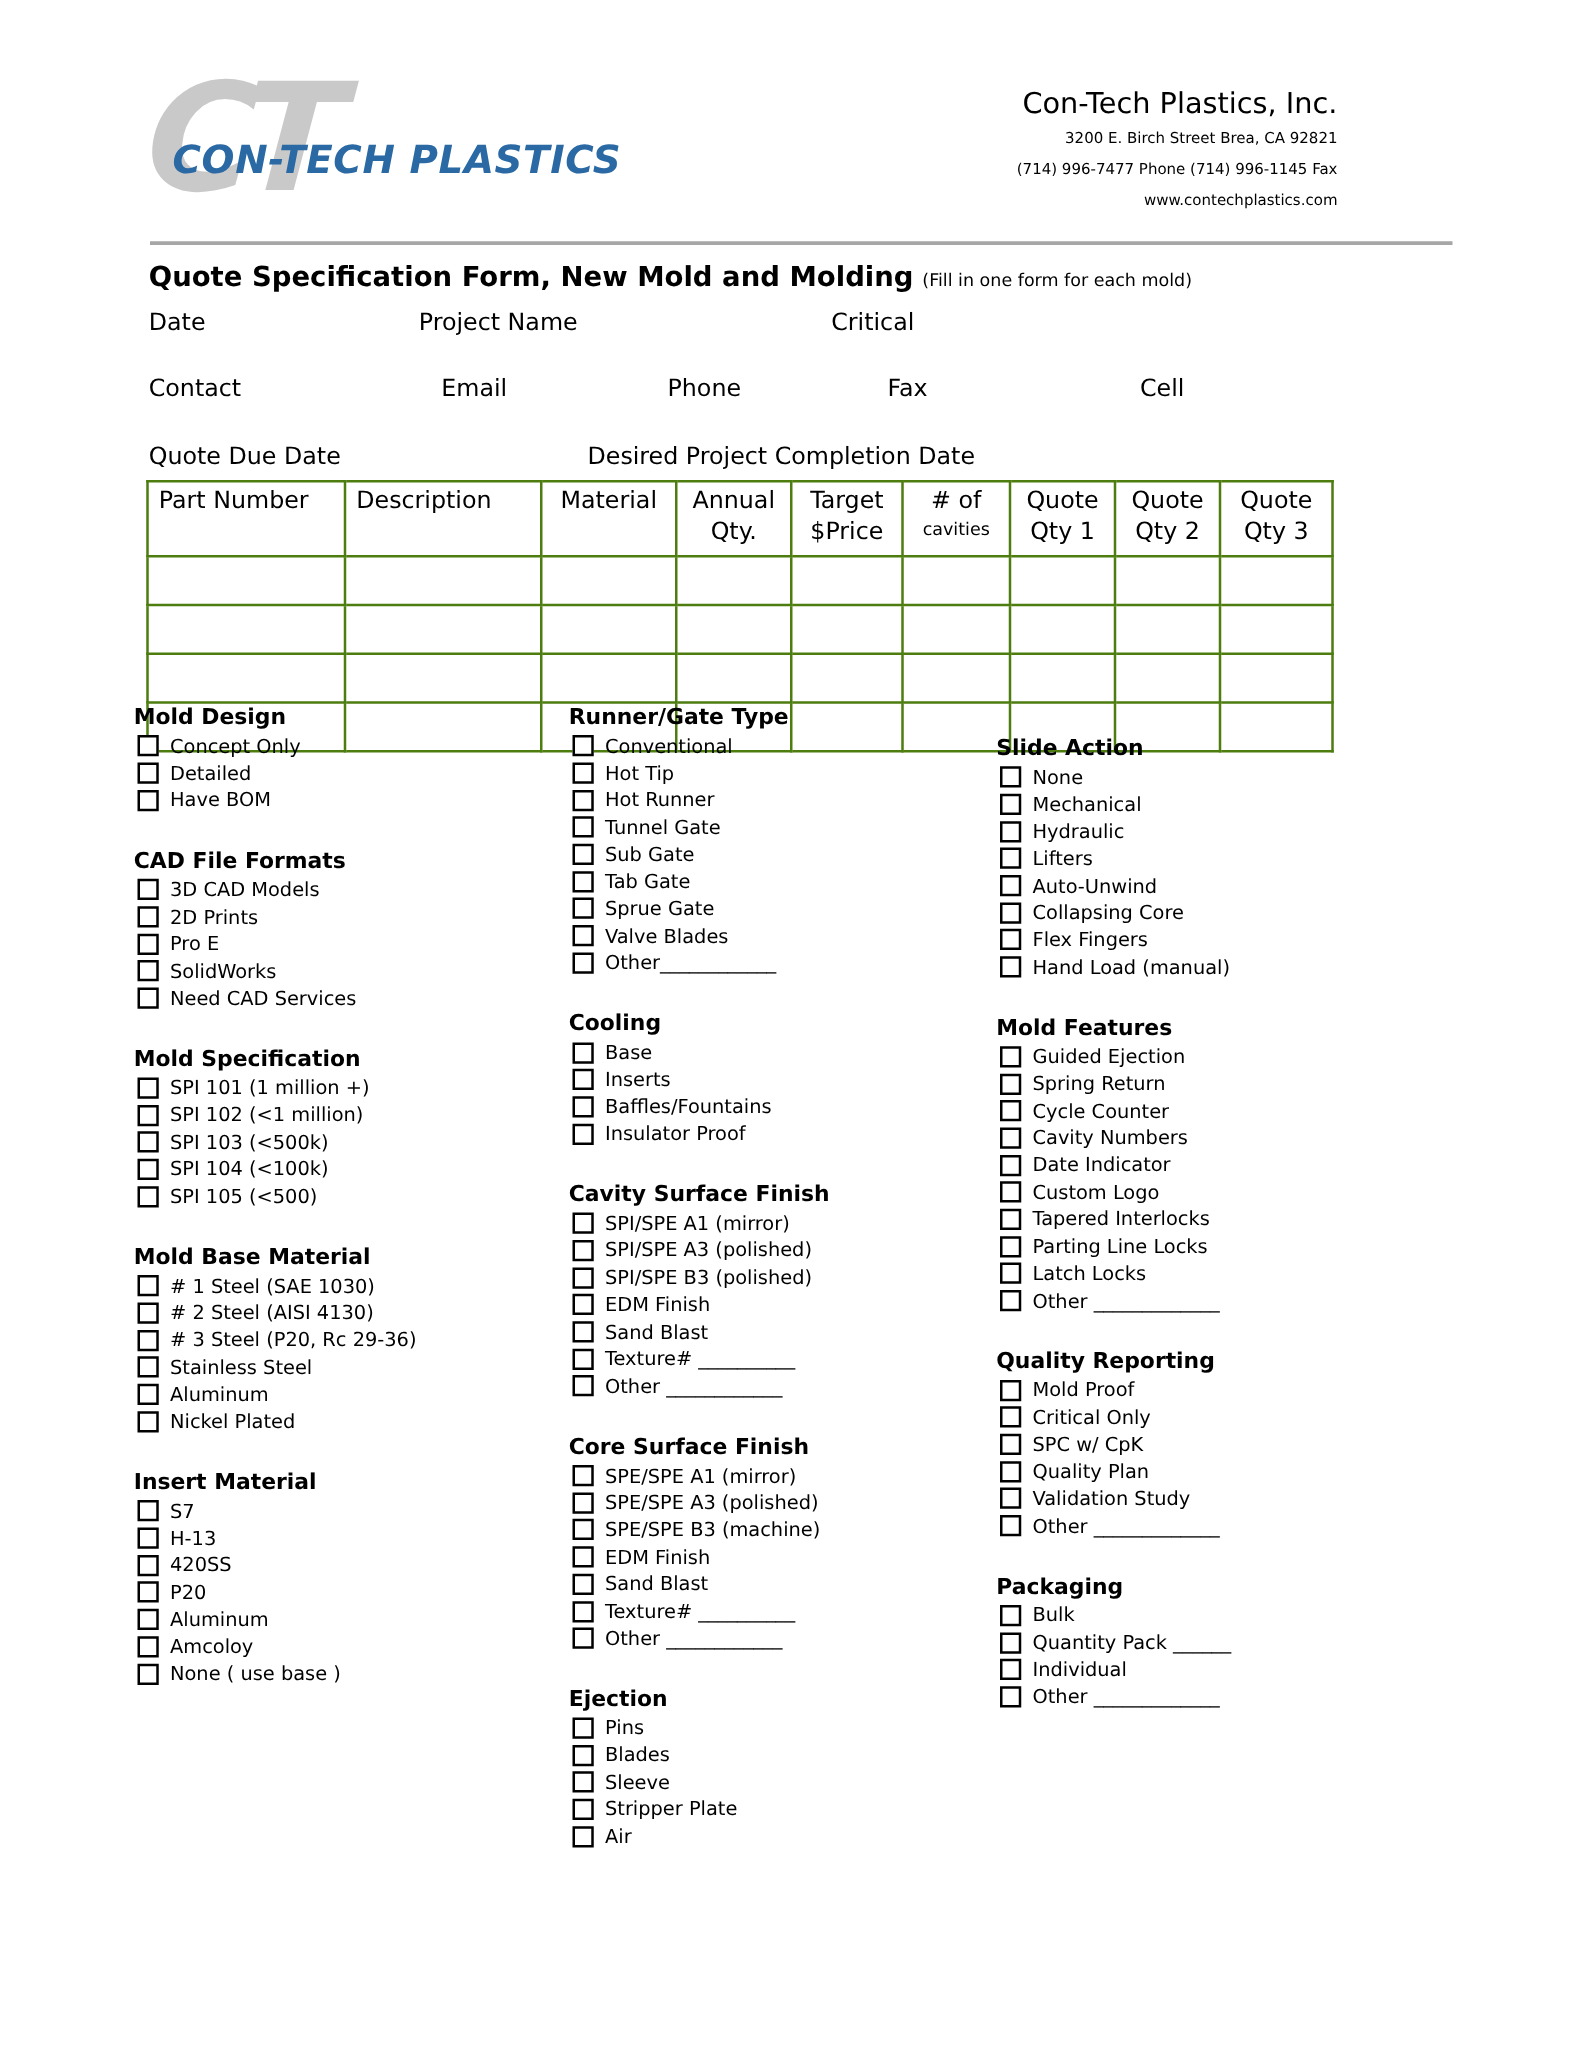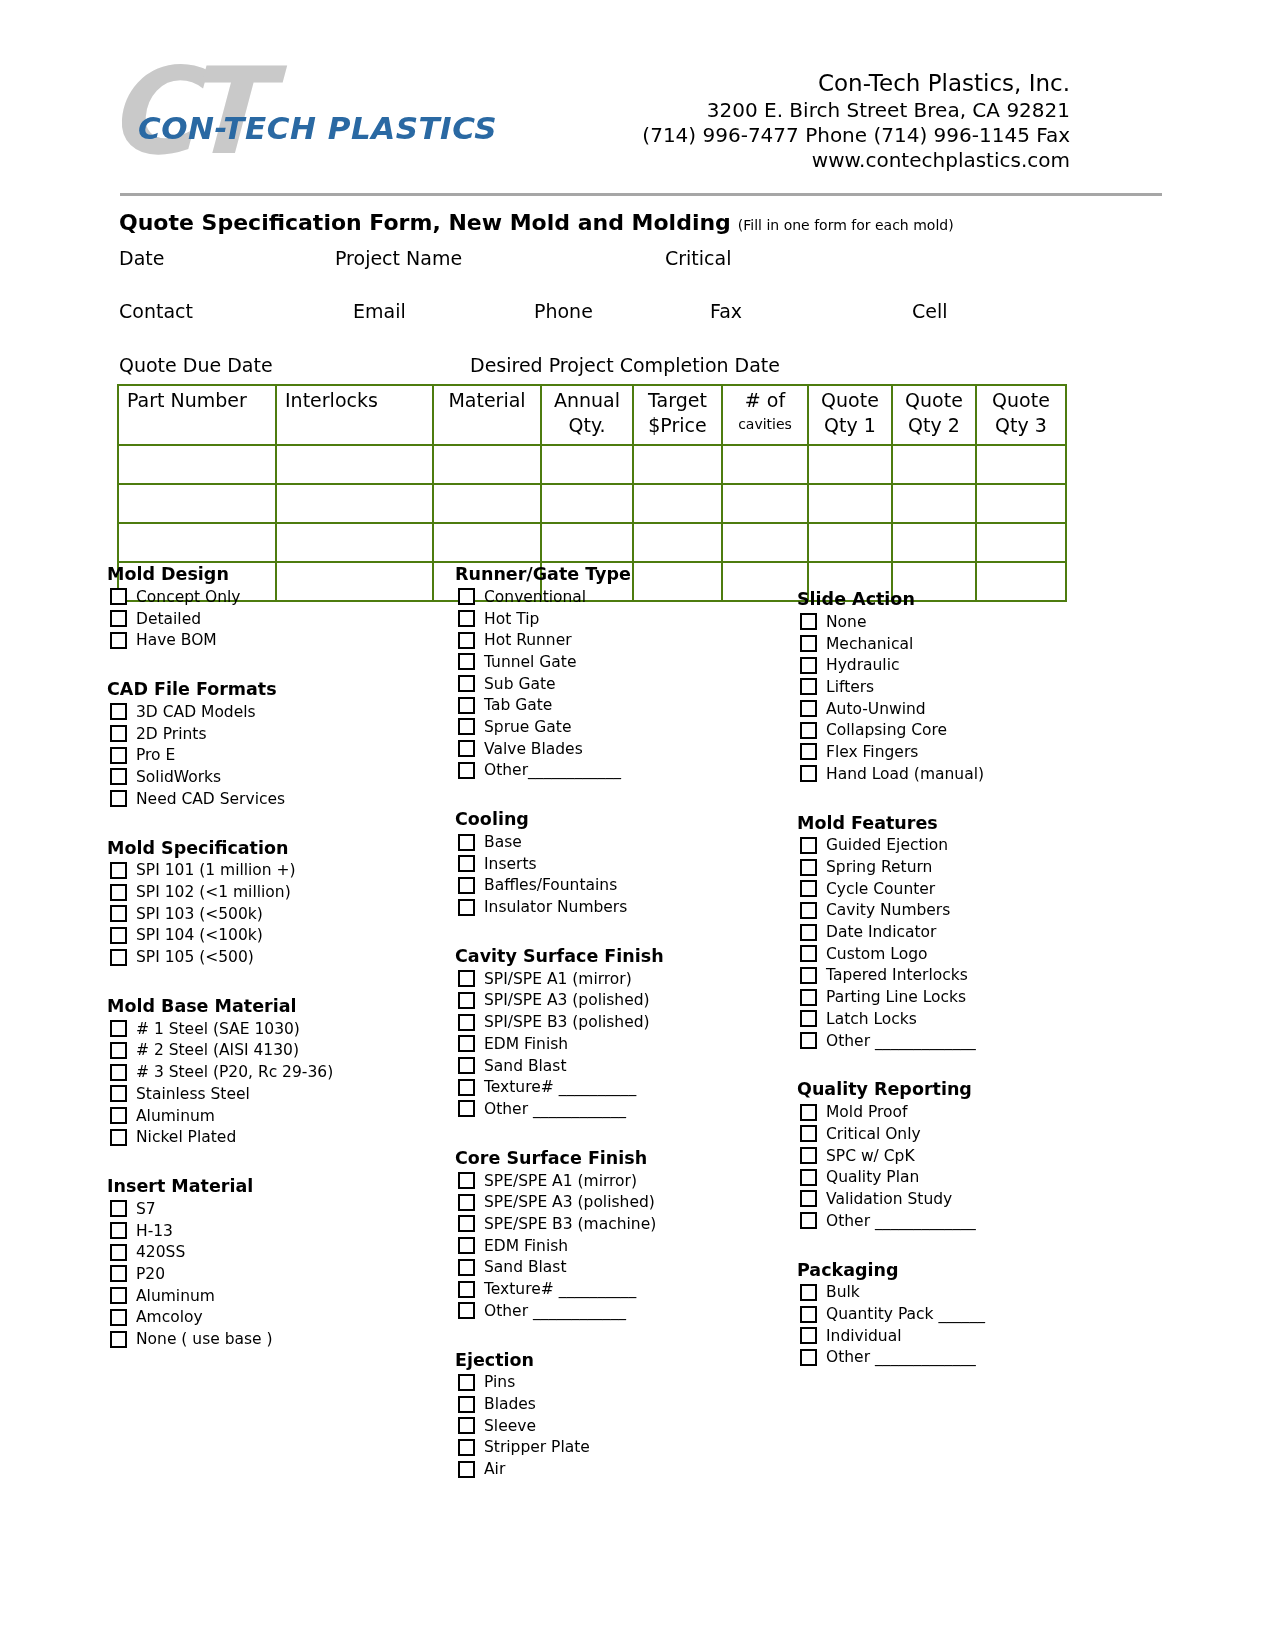--- a/index.html
+++ b/index.html
@@ -7,21 +7,21 @@
         font-family:"DejaVu Sans","Liberation Sans",sans-serif;color:#000;overflow:hidden;}
 
   
   .logo-wrap{position:absolute;left:118px;top:70px;width:420px;height:115px;}
   .logo-ct{position:absolute;left:0;top:-18px;font-size:120px;font-weight:bold;font-style:italic;
            line-height:1;letter-spacing:-12px;transform:skewX(-4deg);user-select:none;}
   .logo-text{position:absolute;left:20px;top:40px;font-size:31px;font-weight:bold;font-style:italic;
              white-space:nowrap;letter-spacing:0.5px;}
   .company-info{position:absolute;right:205px;top:68px;text-align:right;}
   .company-name{font-size:23px;line-height:30px;}
-  .company-line{font-size:20px;line-height:25px;margin-left:13px;}
+  .company-line{font-size:12px;line-height:25px;margin-left:13px;}
   .divider{position:absolute;left:120px;top:193px;width:1042px;height:3px;}
 
   
   .title-row{position:absolute;left:119px;top:210px;white-space:nowrap;}
   .form-title{font-size:22px;font-weight:bold;}
   .form-subtitle{font-size:14px;margin-left:7px;}
   .flabel{position:absolute;font-size:19px;white-space:nowrap;}
 
   
   table.spec{position:absolute;left:117px;top:384px;width:948px;border-collapse:collapse;
@@ -92,21 +92,21 @@
       <col style="width:84px">
         <col style="width:84px">
         <col style="width:90px">
     </colgroup>
     <thead>
         <tr>
           <th class="left">
             <div>Part Number</div>
           </th>
           <th class="left">
-            <div>Interlocks</div>
+            <div>Description</div>
           </th>
           <th>
             <div>Material</div>
           </th>
           <th>
             <div>Annual</div>
             <div>Qty.</div>
           </th>
           <th>
             <div>Target</div>
@@ -348,21 +348,21 @@
         <label class="item">
           <span class="box"></span>
           <span class="lbl">Inserts</span>
         </label>
         <label class="item">
           <span class="box"></span>
           <span class="lbl">Baffles/Fountains</span>
         </label>
         <label class="item">
           <span class="box"></span>
-          <span class="lbl">Insulator Numbers</span>
+          <span class="lbl">Insulator Proof</span>
         </label>
       </div>
       <div class="section">
         <div class="section-title">Cavity Surface Finish</div>
         <label class="item">
           <span class="box"></span>
           <span class="lbl">SPI/SPE A1 (mirror)</span>
         </label>
         <label class="item">
           <span class="box"></span>

